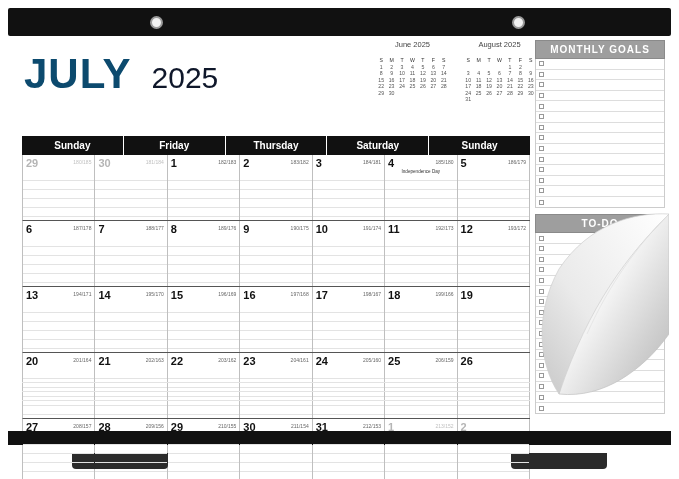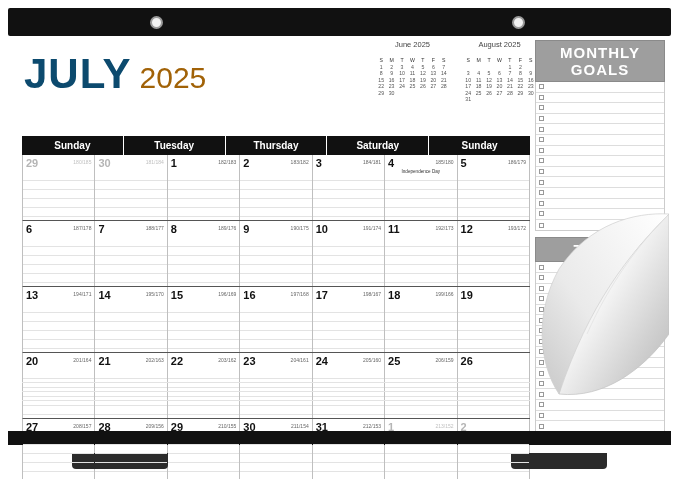--- a/index.html
+++ b/index.html
@@ -64,24 +64,24 @@
     font-weight: bold;
     letter-spacing: 1px;
     color: #0c4a6e;
     display: inline-block;
     vertical-align: baseline;
     font-family: "Liberation Sans", sans-serif;
   }
   .title-year {
     font-size: 30px;
     font-weight: normal;
-    color: #a16207;
+    color: #0f172a;
     display: inline-block;
     vertical-align: baseline;
-    margin-left: 8px;
+    margin-left: 20px;
   }
 
   
   .mini-months {
     position: absolute;
     left: 368px;
     top: 4px;
     width: 160px;
     display: flex;
     gap: 14px;
@@ -114,21 +114,21 @@
   
   .side {
     position: absolute;
     right: 6px;
     top: 4px;
     width: 130px;
   }
   .side-header {
     background: #9e9e9e;
     color: #ffffff;
-    font-size: 15px;
+    font-size: 10px;
     font-weight: bold;
     letter-spacing: 1px;
     text-align: center;
     padding: 3px 0;
     border: 1px solid #8a8a8a;
     box-sizing: border-box;
   }
   .side-list {
     border: 1px solid #cccccc;
     border-top: none;
@@ -524,21 +524,21 @@
           </div>
           <div class="side-row">
             <span class="checkbox"></span>
           </div>
         </div>
     </div>
 
     <div class="grid">
       <div class="dow-row">
         <div class="dow">Sunday</div>
-        <div class="dow">Tuesday</div>
+        <div class="dow">Friday</div>
         <div class="dow">Thursday</div>
         <div class="dow">Saturday</div>
         <div class="dow">Sunday</div>
       </div>
       <div id="weeks-container">
           <div class="week">
             <div class="day muted">
               <div class="rules">
                 <i></i>
                 <i></i>

